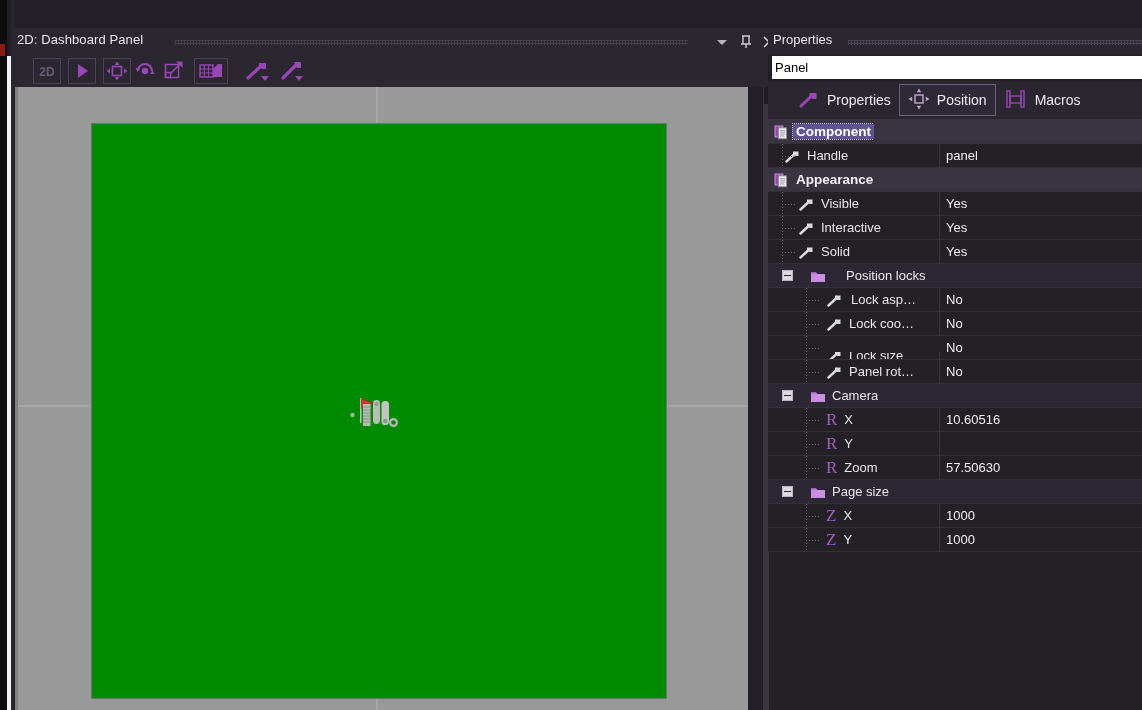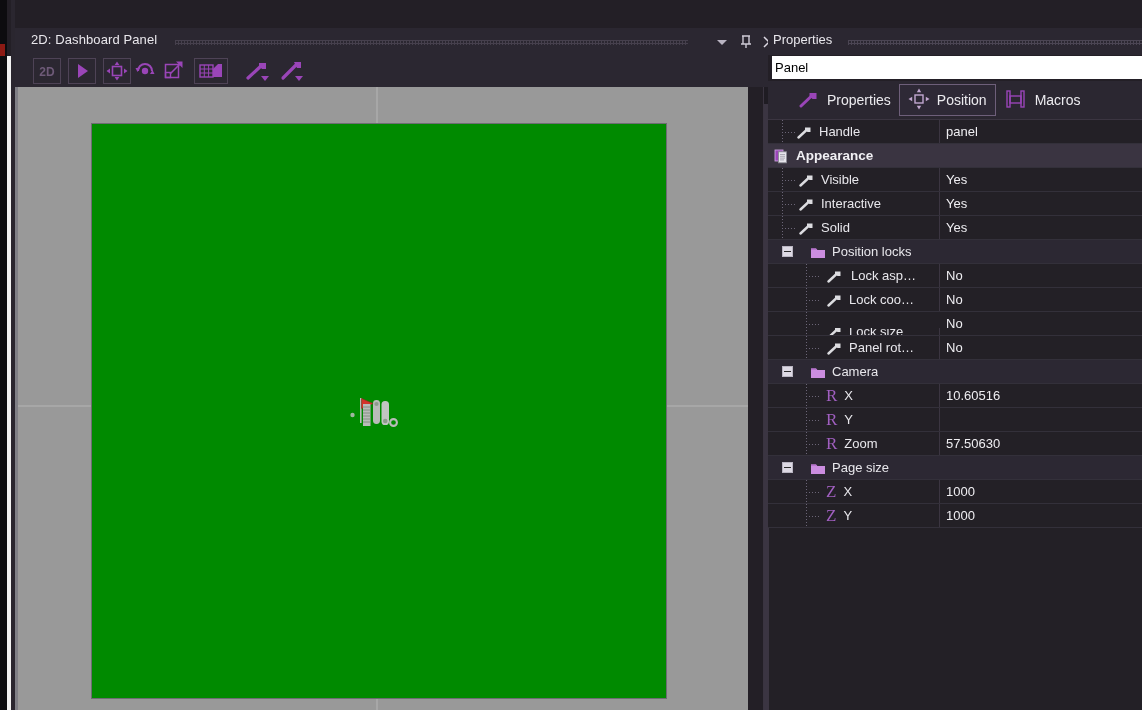--- a/index.html
+++ b/index.html
@@ -27,21 +27,21 @@
   #leftpanel {
     position: absolute; left: 15px; top: 28px;
     width: 753px; height: 682px;
     background: #231f26;
   }
   .panel-title-bar {
     position: absolute; left:0; top:0; width:753px; height:27px;
     background:#2b2731;
   }
   .panel-title-text {
-    position:absolute; left:16px; top:4px;
+    position:absolute; left:2px; top:4px;
     font-size:13px; color:#e9e7ec; letter-spacing:0.1px;
   }
   .panel-title-dots {
     position:absolute; left:160px; top:12px; right:80px; height:5px;
     background-image: repeating-linear-gradient(to right, #4b4553 0 1px, transparent 1px 3px),
                       repeating-linear-gradient(to bottom, #4b4553 0 1px, transparent 1px 3px);
     background-size: 3px 3px;
     opacity:.85;
   }
   .tb-btn {
@@ -369,22 +369,32 @@
             <rect x="3" y="2" width="3" height="16" fill="none" stroke="#9a45b8" stroke-width="1.4"></rect>
             <rect x="17" y="2" width="3" height="16" fill="none" stroke="#9a45b8" stroke-width="1.4"></rect>
             <rect x="6" y="7" width="11" height="7" fill="none" stroke="#9a45b8" stroke-width="1.4"></rect>
           </svg>
         </span>
         <span>Macros</span>
       </div>
     </div>
 
     <div class="pgrid" id="pgrid">
-        <div class="prow">
-          <div class="pname" style="padding-left: 28px;">
+        <div class="prow group selected-label">
+          <div class="pname" style="padding-left: 6px;">
+            <span class="docs-ico"><svg width="17" height="15" viewBox="0 0 17 15">
+                <rect x="1" y="1" width="8" height="11" fill="#9a45b8" stroke="#c79fda" stroke-width="0.9"></rect>
+                <rect x="4.5" y="2.8" width="8" height="11" fill="#e7e5ec" stroke="#8c8a95" stroke-width="0.9"></rect>
+                <path d="M6 5.5 H11 M6 7.3 H11 M6 9.1 H11 M6 10.9 H10" stroke="#9c99a6" stroke-width="0.8"></path>
+              </svg></span>
+            <span class="gname glabel-txt">Component</span>
+          </div>
+        </div>
+        <div class="prow">
+          <div class="pname" style="padding-left: 16px;">
             <span class="dotted-v" style="left: 14px;"></span>
             <span class="dotted-h" style="left: 14px; width: 14px; top: 12px;"></span>
             <span class="wrench-ico"><svg width="17" height="14" viewBox="0 0 17 14">
                 <path d="M2.5 12.5 L10 5.5" stroke="#dcdce0" stroke-width="2.4" stroke-linecap="round"></path>
                 <path d="M9 2.5 L14.5 2.5 L14.5 7 L11.5 7 L9 5 Z" fill="#dcdce0"></path>
               </svg></span>
             <span style="margin-left: 3px;">Handle</span>
           </div>
           <div class="pval">panel</div>
         </div>
@@ -435,21 +445,21 @@
           <div class="pval">Yes</div>
         </div>
         <div class="prow sub">
           <div class="pname" style="padding-left: 14px;">
             <span class="expander"></span>
             <span style="width: 9px; display: inline-block;"></span>
             <span class="folder-ico"><svg width="16" height="13" viewBox="0 0 16 13">
                 <path d="M1 2.5 H6 L7.3 4 H15 V12 H1 Z" fill="#cb8de0"></path>
                 <path d="M1 2.5 H6 L7.3 4 H1 Z" fill="#b873cf"></path>
               </svg></span>
-            <span style="margin-left: 3px;">Position locks</span>
+            <span style="margin-left: 17px;">Position locks</span>
           </div>
         </div>
         <div class="prow">
           <div class="pname" style="padding-left: 58px;">
             <span class="dotted-v" style="left: 38px;"></span>
             <span class="dotted-h" style="left: 38px; width: 14px; top: 12px;"></span>
             <span class="wrench-ico"><svg width="17" height="14" viewBox="0 0 17 14">
                 <path d="M2.5 12.5 L10 5.5" stroke="#dcdce0" stroke-width="2.4" stroke-linecap="round"></path>
                 <path d="M9 2.5 L14.5 2.5 L14.5 7 L11.5 7 L9 5 Z" fill="#dcdce0"></path>
               </svg></span>

